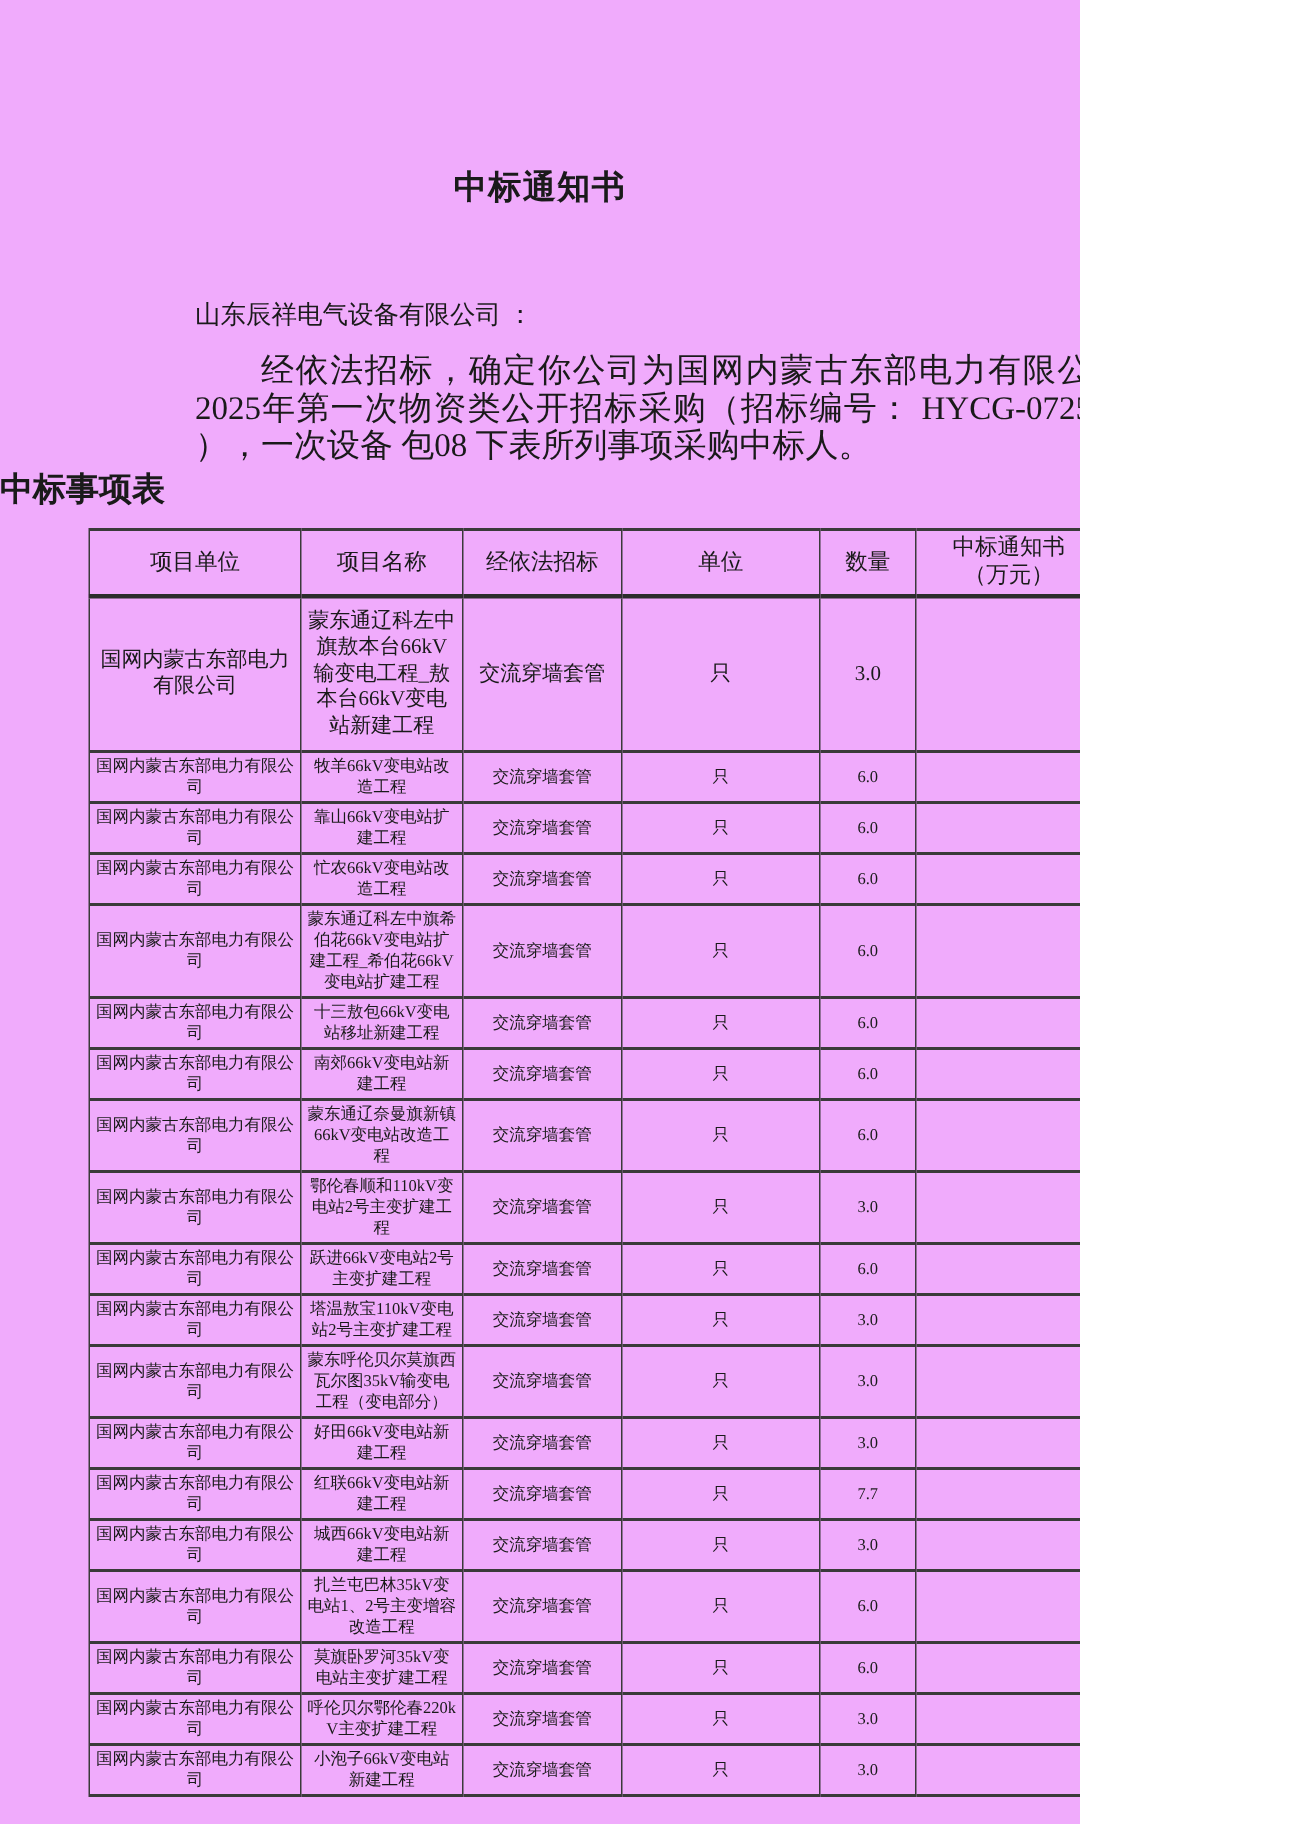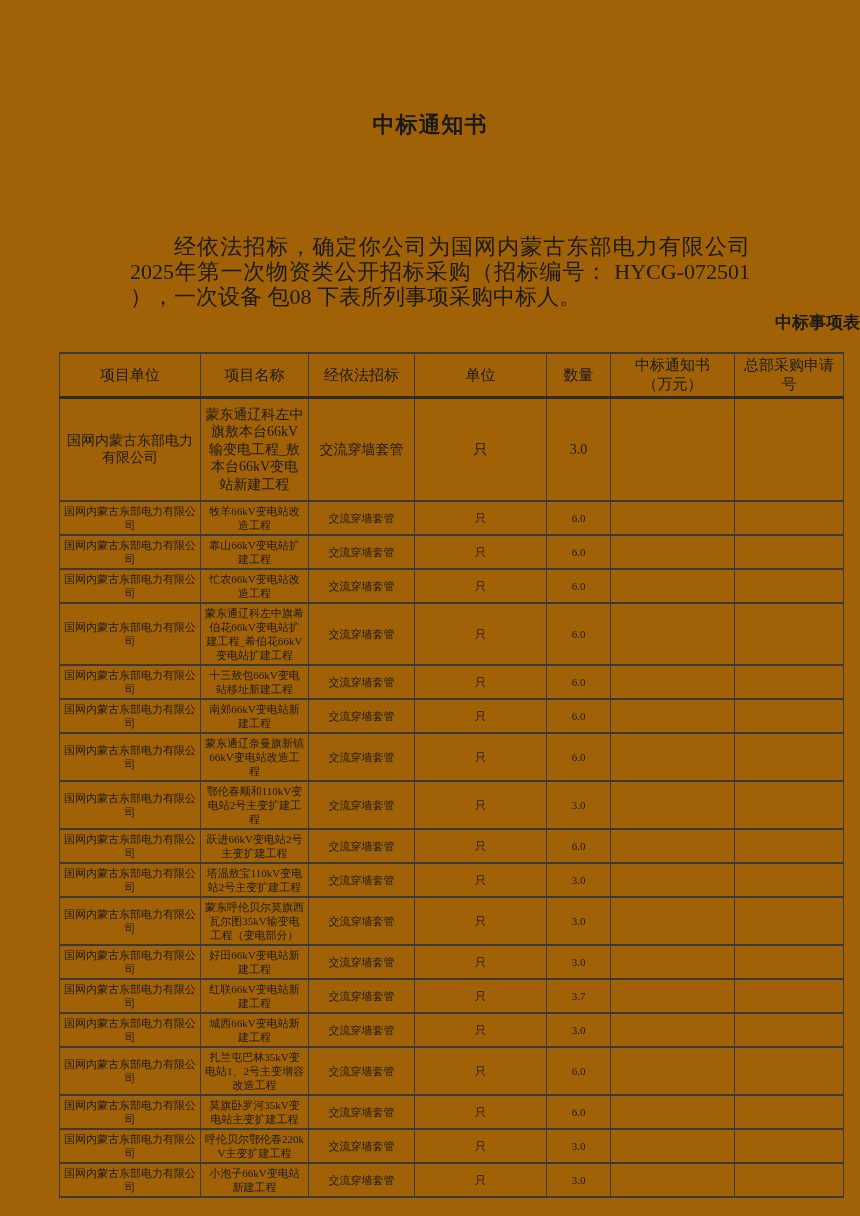--- a/index.html
+++ b/index.html
@@ -3,23 +3,23 @@
 <meta charset="utf-8">
 <style>
   * { margin: 0; padding: 0; box-sizing: border-box; }
   html, body { background: #ffffff; }
   body {
     font-family: "Liberation Serif", "DejaVu Serif", serif;
     color: #1a1a1a;
   }
   .page {
     position: relative;
-    width: 860px;
+    width: 720px;
     height: 1216px;
-    background: #a16207;
+    background: #f0abfc;
     overflow: hidden;
   }
   .doc-title {
     position: absolute;
     top: 110px;
     left: 0;
     width: 100%;
     text-align: center;
     font-size: 22px;
     font-weight: bold;
@@ -39,22 +39,22 @@
     font-size: 22px;
     line-height: 25px;
     text-indent: 2em;
     text-align: justify;
   }
   .table-title {
     position: absolute;
     top: 311px;
     left: 0;
     width: 100%;
-    text-align: right;
-    font-size: 17px;
+    text-align: left;
+    font-size: 22px;
     font-weight: bold;
     font-family: Liberation Serif, serif;
   }
   table.award-table {
     position: absolute;
     top: 352px;
     left: 38px;
     width: 784px;
     border-collapse: collapse;
     table-layout: fixed;
@@ -88,20 +88,21 @@
     line-height: 17.5px;
     height: 103px;
     padding: 2px 3px;
   }
 </style>
 </head>
 <body>
 
 <div class="page">
   <h1 class="doc-title">中标通知书</h1>
+  <div class="addressee">山东辰祥电气设备有限公司 ：</div>
   <p class="notice">经依法招标，确定你公司为国网内蒙古东部电力有限公司2025年第一次物资类公开招标采购（招标编号： HYCG-072501 ），一次设备 包08 下表所列事项采购中标人。</p>
   <div class="table-title">中标事项表</div>
   <table class="award-table">
     <colgroup>
       <col style="width:141px">
       <col style="width:108px">
       <col style="width:106px">
       <col style="width:132px">
       <col style="width:64px">
       <col style="width:124px">
@@ -235,21 +236,21 @@
           <td>只</td>
           <td>3.0</td>
           <td></td>
           <td></td>
         </tr>
         <tr>
           <td>国网内蒙古东部电力有限公司</td>
           <td>红联66kV变电站新建工程</td>
           <td>交流穿墙套管</td>
           <td>只</td>
-          <td>3.7</td>
+          <td>7.7</td>
           <td></td>
           <td></td>
         </tr>
         <tr>
           <td>国网内蒙古东部电力有限公司</td>
           <td>城西66kV变电站新建工程</td>
           <td>交流穿墙套管</td>
           <td>只</td>
           <td>3.0</td>
           <td></td>

